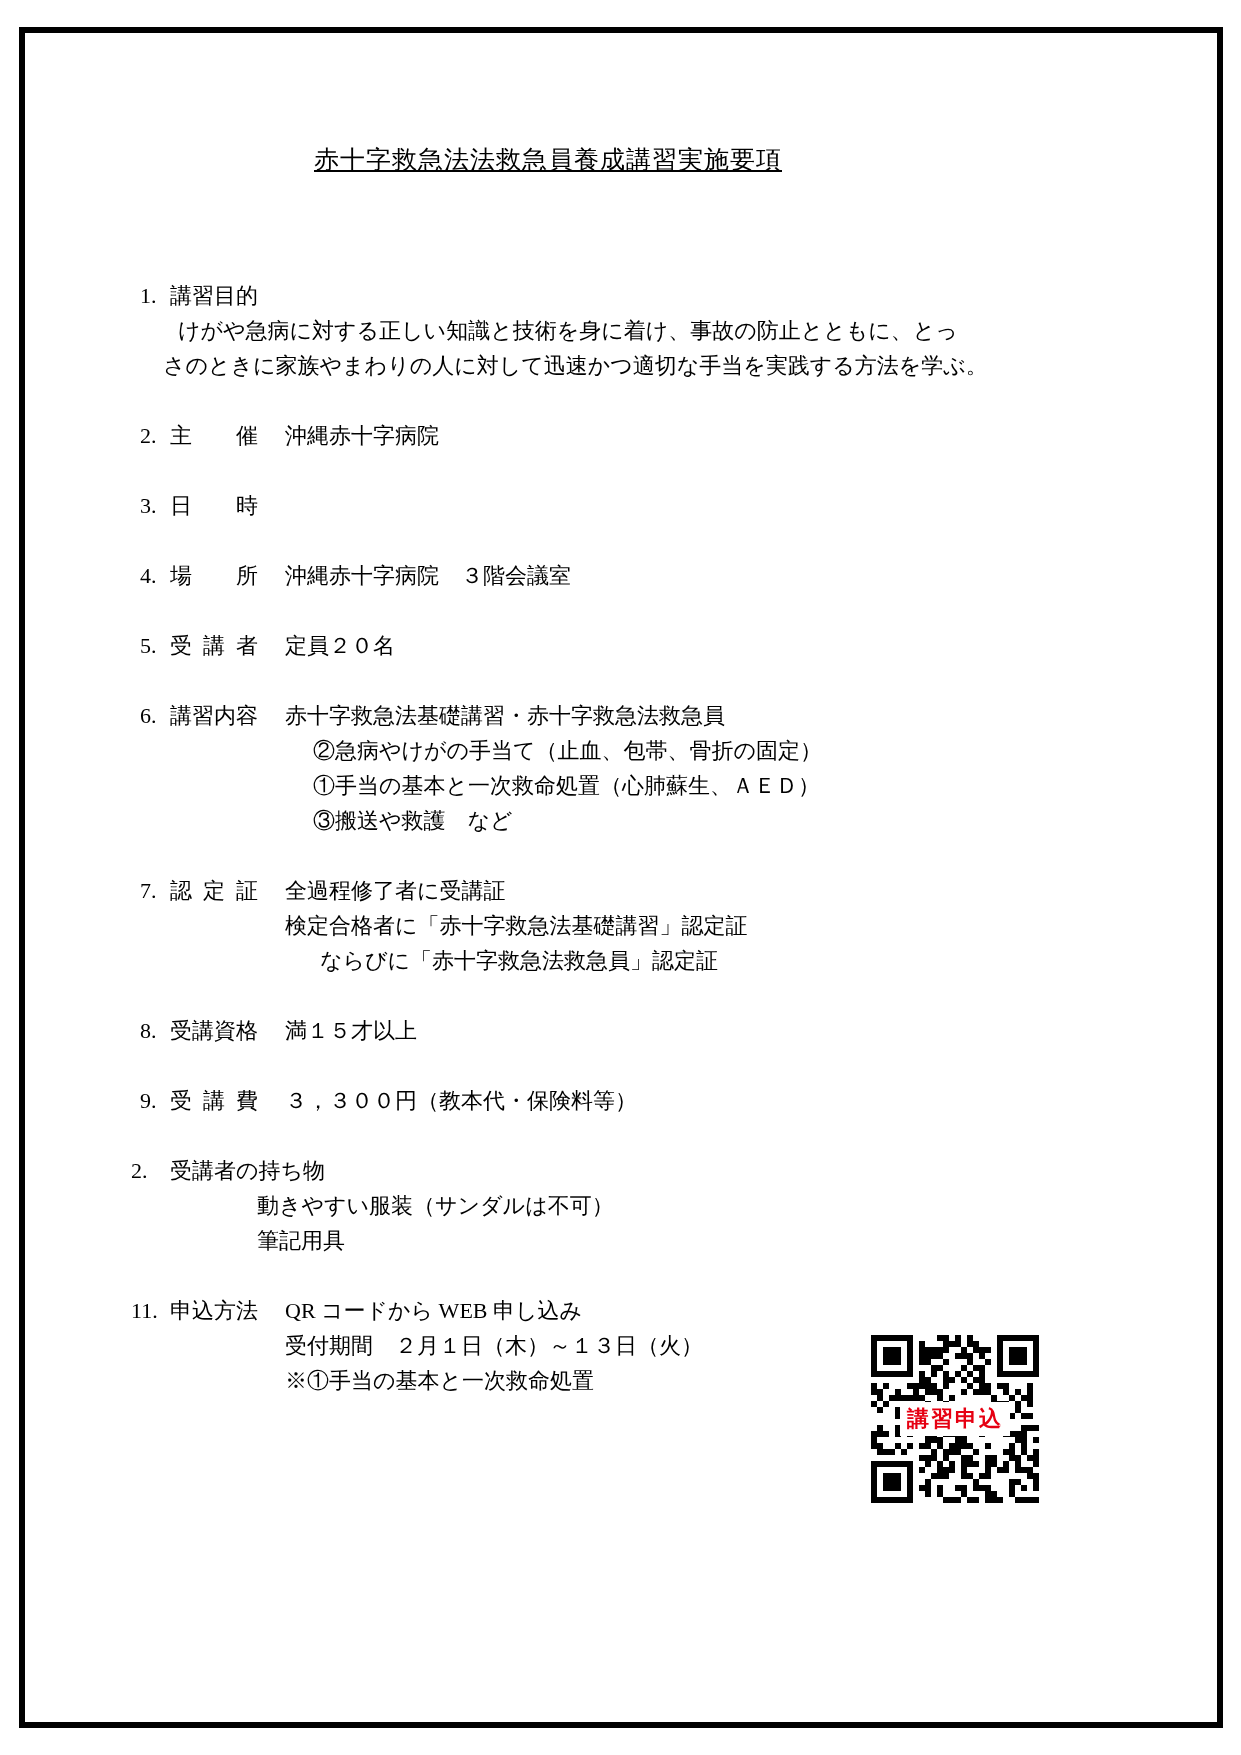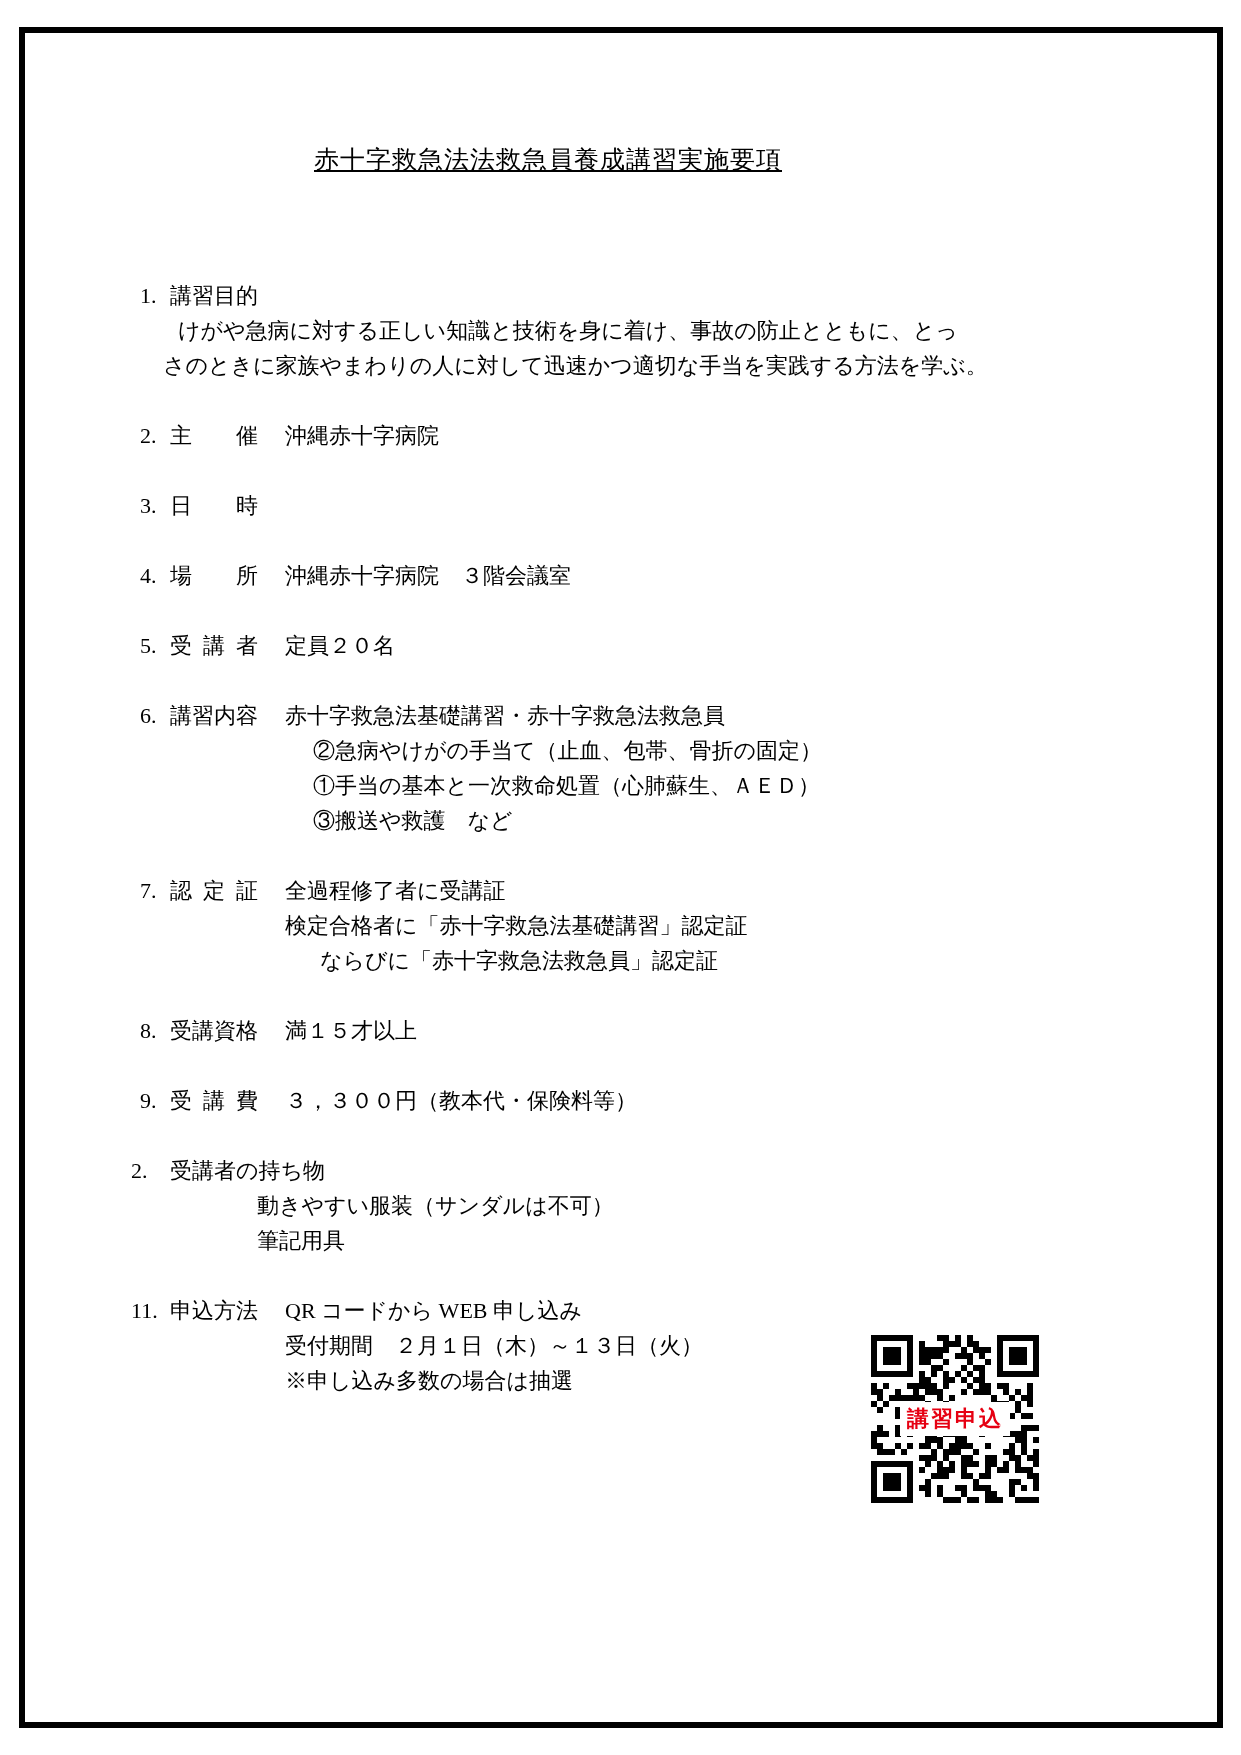--- a/index.html
+++ b/index.html
@@ -140,21 +140,21 @@
       <div class="sub10">筆記用具</div>
     </div>
 
     <div class="item two">
       <div class="row">
         <span class="num">11.</span>
         <span class="lbl">申込方法</span>
         <div class="content">
           <div>QR コードから WEB 申し込み</div>
           <div>受付期間　２月１日（木）～１３日（火）</div>
-          <div>※申し込み多数の場合は抽選</div>
+          <div>※①手当の基本と一次救命処置</div>
         </div>
       </div>
     </div>
 
   </div>
 
   <div class="qr">
     <svg id="qr-svg" viewBox="0 0 168 168" xmlns="http://www.w3.org/2000/svg">
         <rect x="0" y="0" width="42" height="42" fill="#000000"></rect>
         <rect x="6" y="6" width="30" height="30" fill="#ffffff"></rect>

